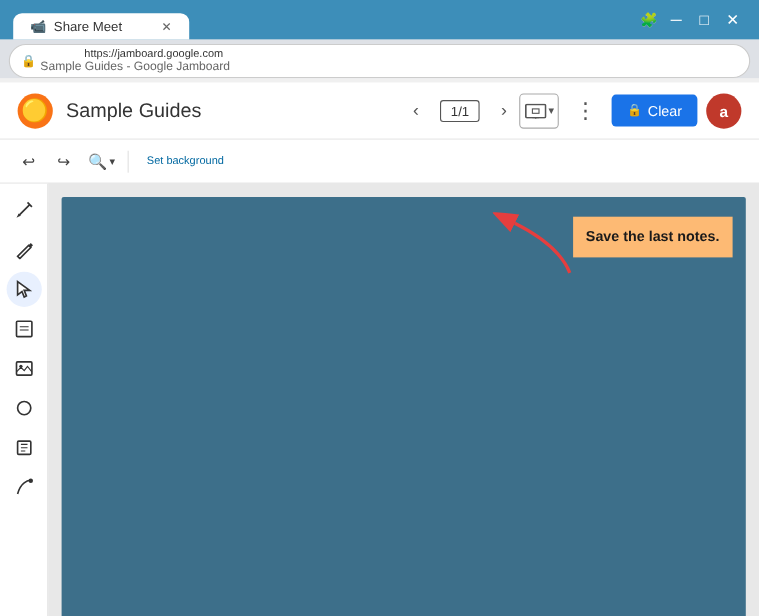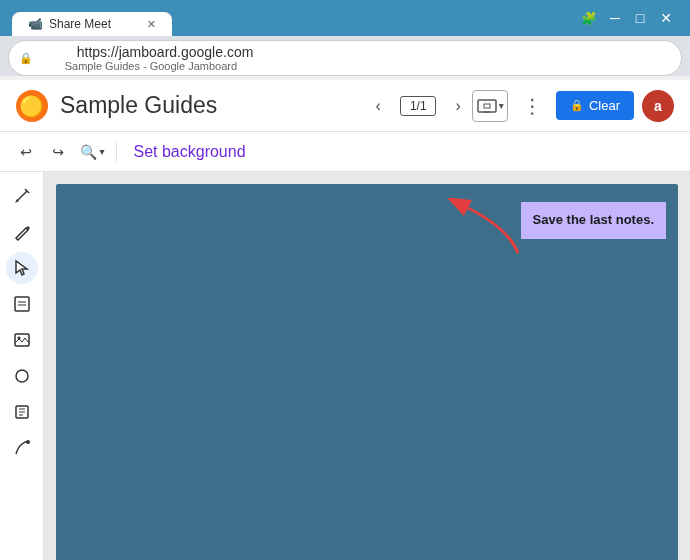--- a/index.html
+++ b/index.html
@@ -1,35 +1,35 @@
 <!DOCTYPE html>
 <html><head>
   <meta charset="utf-8">
   <style>
     * { box-sizing: border-box; margin: 0; padding: 0; }
     body { font-family: 'Segoe UI', Arial, sans-serif; width: 690px; height: 560px; overflow: hidden; background: #f0f0f0; }
 
     
     .app-header { background: white; display: flex; align-items: center; padding: 8px 16px; border-bottom: 1px solid #e0e0e0; height: 52px; }
     .app-logo { width: 32px; height: 32px; border-radius: 50%; background: #f97316; display: flex; align-items: center; justify-content: center; margin-right: 12px; font-size: 18px; }
-    .app-title { font-size: 23px; color: #333; flex: 1; }
+    .app-title { font-size: 18px; color: #333; flex: 1; }
     .header-nav { display: flex; align-items: center; gap: 8px; margin-right: auto; margin-left: 16px; }
     .nav-arrow { width: 28px; height: 28px; display: flex; align-items: center; justify-content: center; color: #555; font-size: 16px; cursor: pointer; border-radius: 4px; }
     .frame-indicator { border: 1.5px solid #555; border-radius: 3px; padding: 2px 8px; font-size: 12px; color: #333; display: flex; align-items: center; justify-content: center; min-width: 36px; }
     .header-actions { display: flex; align-items: center; gap: 8px; }
     .present-btn { width: 36px; height: 32px; border: 1.5px solid #aaa; border-radius: 4px; display: flex; align-items: center; justify-content: center; cursor: pointer; background: white; }
     .more-btn { width: 32px; height: 32px; display: flex; align-items: center; justify-content: center; cursor: pointer; color: #555; font-size: 20px; }
     .share-btn { background: #1a73e8; color: white; border: none; border-radius: 4px; padding: 7px 14px; font-size: 13px; font-weight: 500; cursor: pointer; display: flex; align-items: center; gap: 5px; }
     .avatar-btn { width: 32px; height: 32px; border-radius: 50%; background: #c0392b; color: white; display: flex; align-items: center; justify-content: center; font-size: 14px; font-weight: bold; cursor: pointer; }
 
     
     .toolbar { background: white; display: flex; align-items: center; padding: 4px 12px; border-bottom: 1px solid #e0e0e0; height: 40px; gap: 4px; }
     .toolbar-btn { width: 28px; height: 28px; display: flex; align-items: center; justify-content: center; cursor: pointer; border-radius: 4px; color: #444; font-size: 14px; }
     .toolbar-separator { width: 1px; height: 20px; background: #e0e0e0; margin: 0 4px; }
-    .toolbar-text-btn { padding: 4px 8px; font-size: 16px; color: #6d28d9; cursor: pointer; border-radius: 4px; }
+    .toolbar-text-btn { padding: 4px 8px; font-size: 10px; color: #0369a1; cursor: pointer; border-radius: 4px; }
 
     
     .main-content { display: flex; height: calc(560px - 52px - 40px - 56px); }
 
     
     .tools-sidebar { width: 44px; background: white; border-right: 1px solid #e0e0e0; display: flex; flex-direction: column; align-items: center; padding: 8px 0; gap: 4px; }
     .tool-btn { width: 32px; height: 32px; display: flex; align-items: center; justify-content: center; cursor: pointer; border-radius: 50%; color: #333; font-size: 16px; }
     .tool-btn.active { background: #e8f0fe; }
 
     
@@ -62,22 +62,22 @@
     <span style="color:white; font-size:14px; cursor:pointer; padding:0 6px;">─</span>
     <span style="color:white; font-size:14px; cursor:pointer; padding:0 6px;">□</span>
     <span style="color:white; font-size:14px; cursor:pointer; padding:0 6px;">✕</span>
   </div>
 </div>
 
 <div style="background:#dee1e6; padding: 4px 8px 0;">
   <div style="display:flex; align-items:center; gap:4px; background:white; border:1px solid #ccc; border-radius:20px; padding:3px 10px; margin-bottom:4px;">
     <span style="font-size:11px; color:#555;">🔒</span>
     <div style="flex:1;">
-      <div style="font-size:14px; color:#333;padding-left:40px;">https://jamboard.google.com</div>
-      <div style="font-size:11px; color:#666;margin-left:28px;">Sample Guides - Google Jamboard</div>
+      <div style="font-size:10px; color:#333;padding-left:40px;">https://jamboard.google.com</div>
+      <div style="font-size:11px; color:#666;">Sample Guides - Google Jamboard</div>
     </div>
   </div>
 </div>
 
 <div class="app-header">
   <div class="app-logo">
     <span style="font-size:20px;">🟡</span>
   </div>
   <span class="app-title">Sample Guides</span>
   <div class="header-nav">
@@ -173,21 +173,21 @@
       <svg width="18" height="18" viewBox="0 0 18 18">
         <path d="M3 15 Q5 8 9 5 Q13 2 15 3" fill="none" stroke="#333" stroke-width="1.5"></path>
         <circle cx="15" cy="3" r="2" fill="#333"></circle>
       </svg>
     </div>
   </div>
 
   <div class="canvas-area">
     <div class="canvas" style="background-color: #3d6f8a;">
 
-      <div class="sticky-note" style="background-color: #c4b5fd;">
+      <div class="sticky-note" style="background-color: #fdba74;">
         <span>Save the last notes.</span>
       </div>
 
       <div style="position:absolute; top:14px; right:150px; pointer-events:none;">
         <svg width="80" height="60" viewBox="0 0 80 60">
           <defs>
             <marker id="arrowhead" markerWidth="8" markerHeight="6" refX="0" refY="3" orient="auto">
               <polygon points="0 0, 8 3, 0 6" fill="#e53e3e"></polygon>
             </marker>
           </defs>

